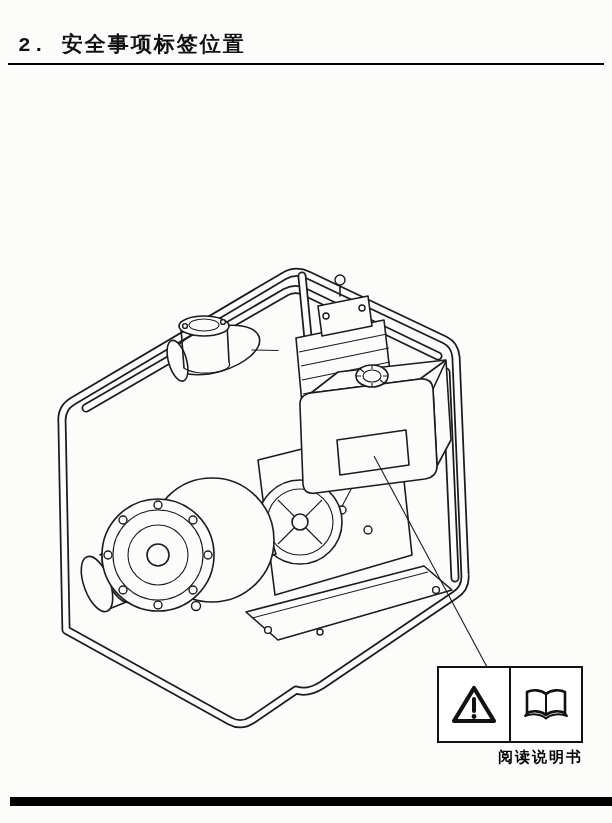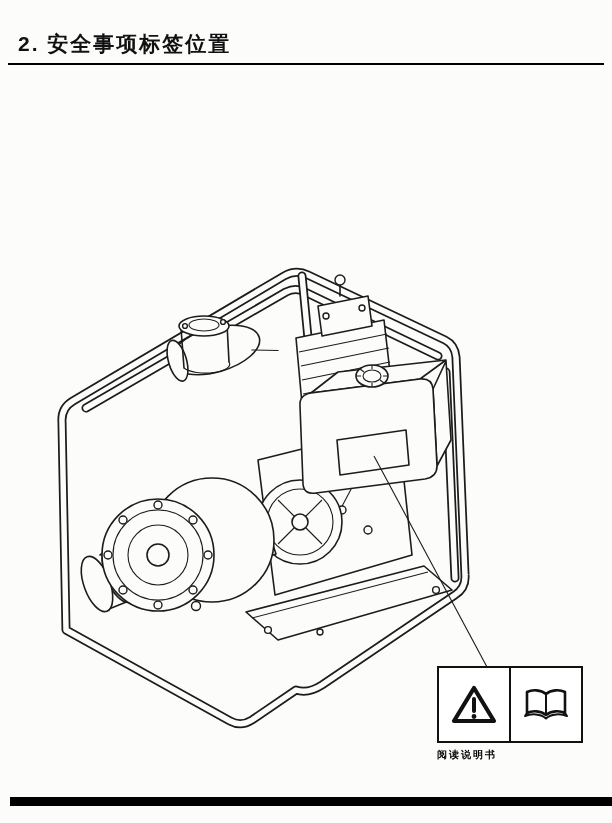--- a/index.html
+++ b/index.html
@@ -1,20 +1,20 @@
 <!DOCTYPE html>
 <html><head>
 <meta charset="utf-8">
 <style>
   html,body{margin:0;padding:0;background:#ffffff;}
   .page{
     position:relative;
     width:612px;height:823px;
     background:#fcfcfb;
-    font-family:Liberation Sans, sans-serif;
+    font-family:Liberation Mono, monospace;
     color:#111;
     overflow:hidden;
   }
   .section-title{
     position:absolute;left:18px;top:30px;margin:0;
     font-size:21px;font-weight:600;letter-spacing:2px;color:#111;
   }
   .title-rule{
     position:absolute;left:8px;right:8px;top:63px;height:2px;background:#000;
   }
@@ -36,21 +36,21 @@
 
   .callout{
     position:absolute;left:437px;top:666px;width:146px;height:77px;
     box-sizing:border-box;border:2px solid #111;background:#fff;
     display:flex;align-items:stretch;
   }
   .callout-cell{flex:1;display:flex;align-items:center;justify-content:center;}
   .callout-cell + .callout-cell{border-left:2px solid #111;}
   .callout-label{
     position:absolute;left:437px;top:748px;width:146px;
-    text-align:left;font-size:10px;font-weight:bold;letter-spacing:2px;color:#000;
+    text-align:right;font-size:15px;font-weight:bold;letter-spacing:2px;color:#000;
   }
   .bottom-bar{
     position:absolute;left:10px;right:0;top:797px;height:9px;background:#000;
   }
 </style>
 </head>
 <body>
 
 <div class="page">
 

